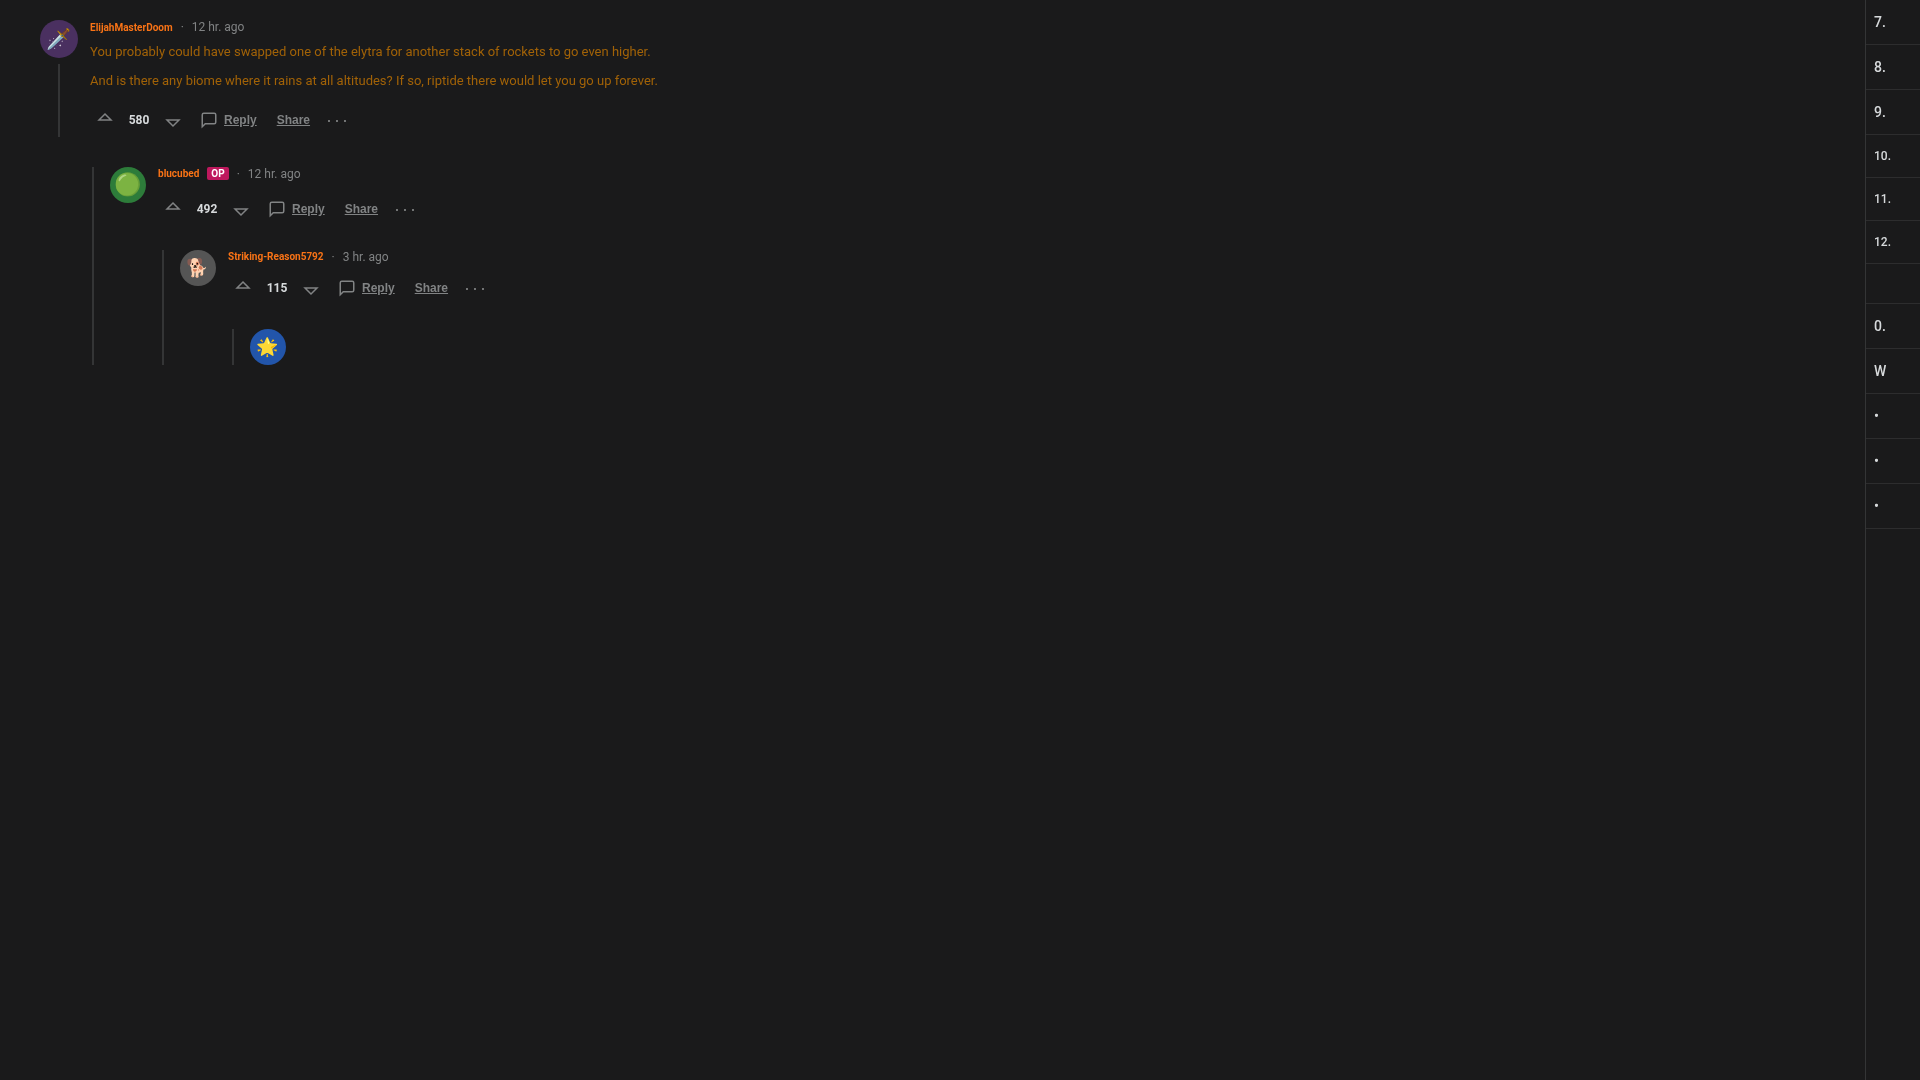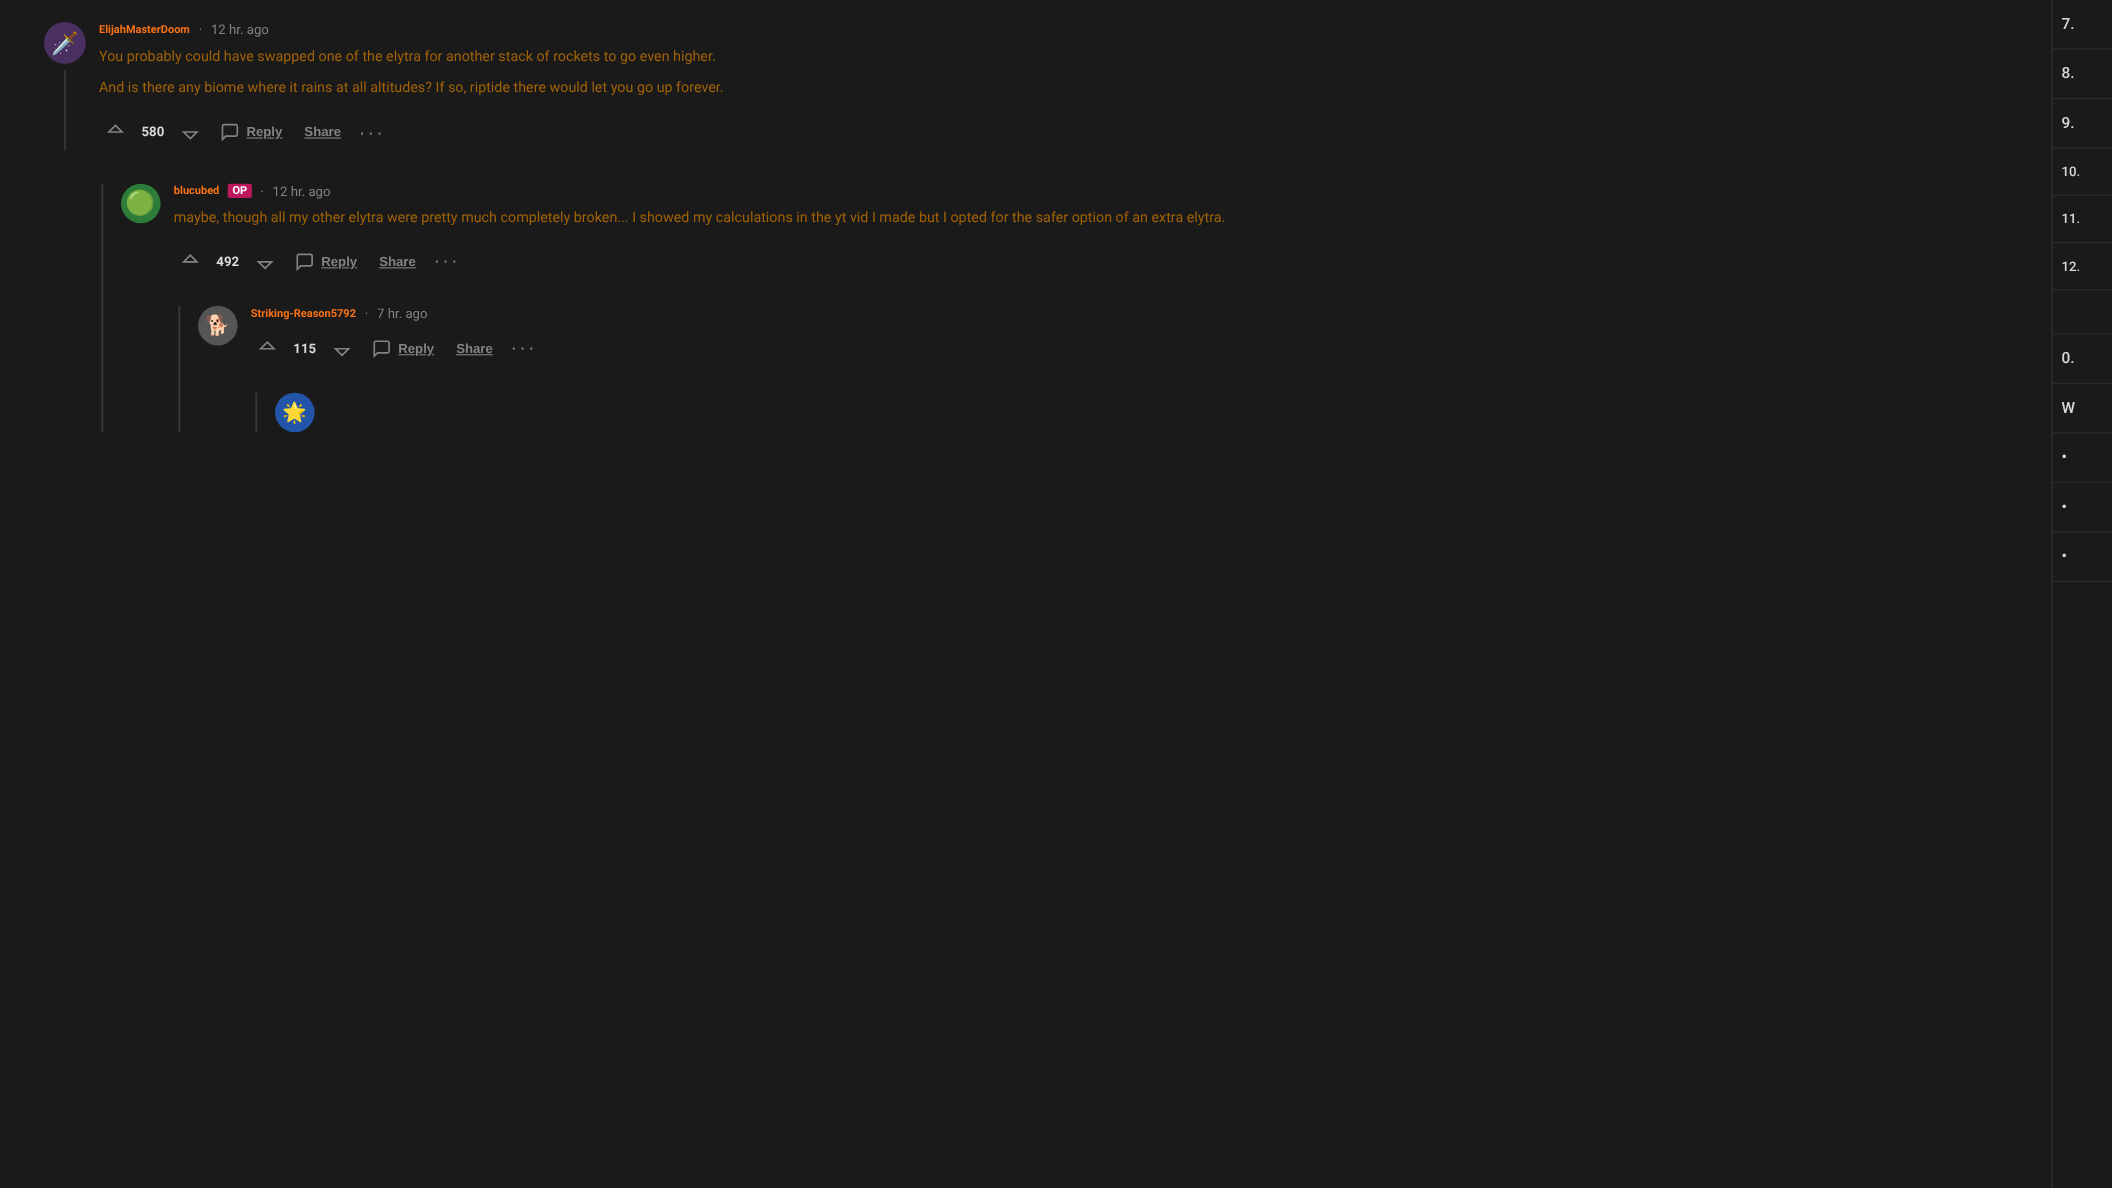--- a/index.html
+++ b/index.html
@@ -221,21 +221,20 @@
         </div>
       </div>
       <div class="comment-body">
         <div class="comment-header">
           <span class="username">blucubed</span>
           <span class="op-badge">OP</span>
           <span class="dot-separator">·</span>
           <span class="timestamp">12 hr. ago</span>
         </div>
         <div class="comment-text">
-          <p>maybe, though all my other elytra were pretty much completely broken... I showed my calculations in the yt vid I made but I opted for the safer option of an extra elytra.</p>
         </div>
         <div class="comment-actions">
           <button class="vote-btn">
             <svg class="upvote-icon" viewBox="0 0 24 24" fill="none" stroke="currentColor" stroke-width="2">
               <path d="M12 4l8 8H4z"></path>
             </svg>
           </button>
           <span class="vote-count">492</span>
           <button class="vote-btn">
             <svg class="downvote-icon" viewBox="0 0 24 24" fill="none" stroke="currentColor" stroke-width="2">
@@ -260,21 +259,21 @@
       <div class="comment">
         <div style="display: flex; flex-direction: column; align-items: center;">
           <div class="avatar" style="background-color: #555; width: 36px; height: 36px; font-size: 18px;">
             🐕
           </div>
         </div>
         <div class="comment-body">
           <div class="comment-header">
             <span class="username">Striking-Reason5792</span>
             <span class="dot-separator">·</span>
-            <span class="timestamp">7 hr. ago</span>
+            <span class="timestamp">3 hr. ago</span>
           </div>
           <div class="comment-actions">
             <button class="vote-btn">
               <svg class="upvote-icon" viewBox="0 0 24 24" fill="none" stroke="currentColor" stroke-width="2">
                 <path d="M12 4l8 8H4z"></path>
               </svg>
             </button>
             <span class="vote-count">115</span>
             <button class="vote-btn">
               <svg class="downvote-icon" viewBox="0 0 24 24" fill="none" stroke="currentColor" stroke-width="2">

